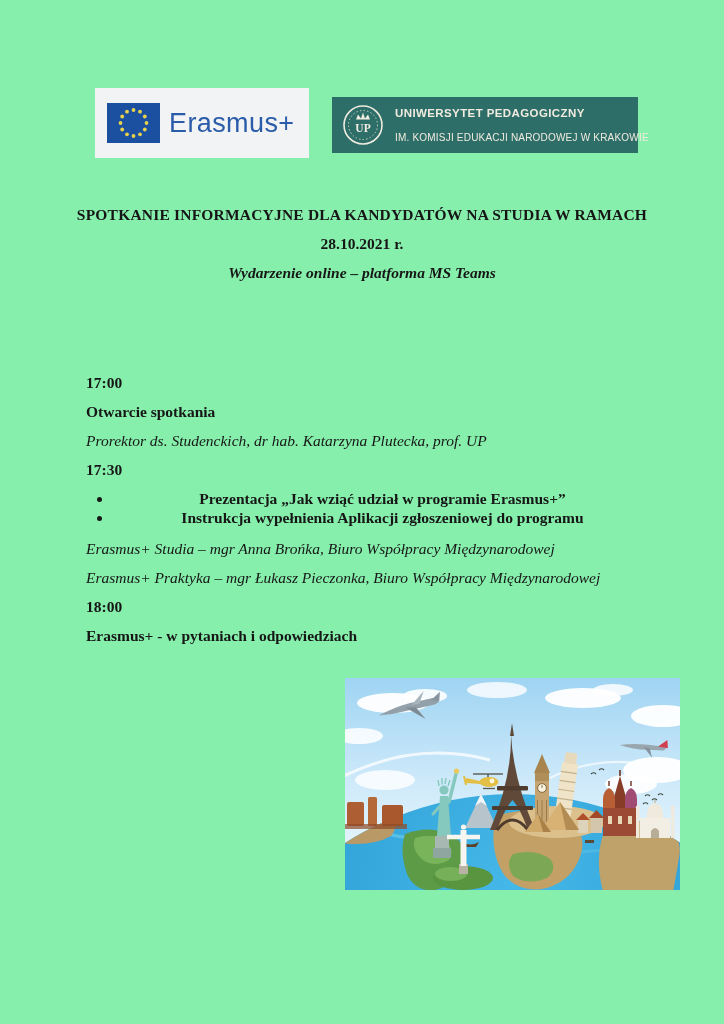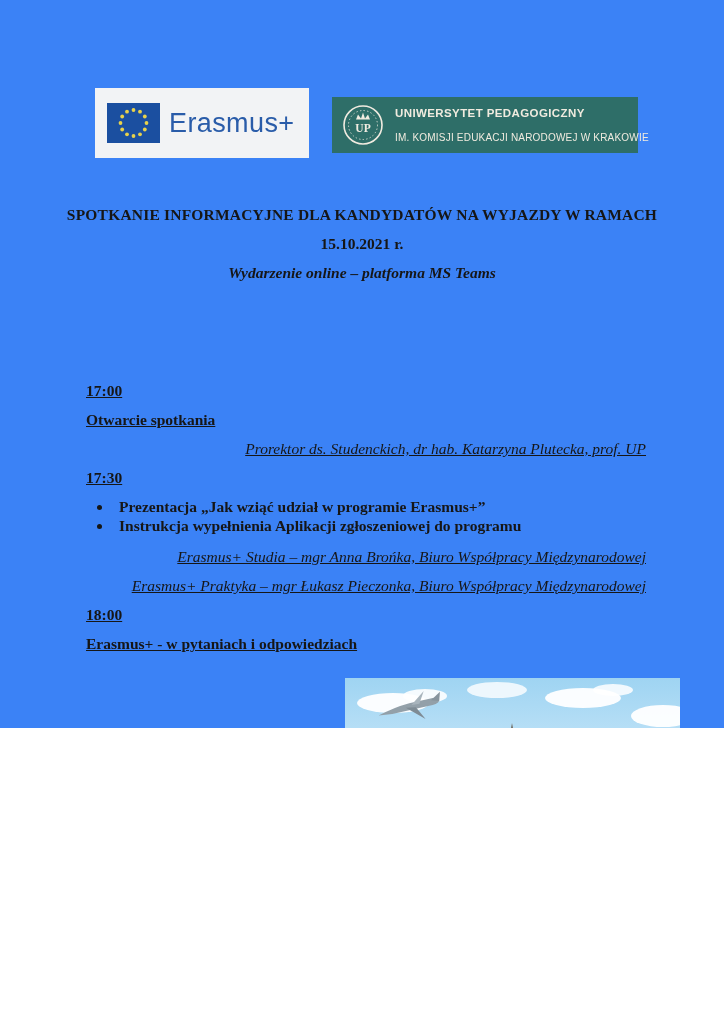--- a/index.html
+++ b/index.html
@@ -1,21 +1,21 @@
 <!DOCTYPE html>
 <html><head>
 <meta charset="utf-8">
 <style>
   * { box-sizing: border-box; }
   html, body { margin: 0; padding: 0; background: #ffffff; }
   .page {
     position: relative;
     width: 724px;
-    height: 728px;
-    background: #3b82f6;
+    height: 1024px;
+    background: #86efac;
     font-family: "Liberation Serif", serif;
     color: #161616;
     overflow: hidden;
     margin: 0 auto;
   }
 
   
   .logos-row { position: absolute; top: 88px; left: 95px; width: 545px; height: 70px; }
 
   .erasmus-logo {
@@ -50,24 +50,24 @@
   }
   .title-line { font-size: 15.5px; line-height: 22px; letter-spacing: 0.2px; }
   .title-date { margin-top: 8px; font-size: 15.5px; line-height: 19px; }
   .title-platform { margin-top: 10px; font-size: 15.5px; line-height: 19px; font-style: italic; }
 
   
   .agenda {
     position: absolute; top: 373px; left: 86px; width: 560px;
     font-size: 15.5px; line-height: 19px;
   }
-  .agenda p { margin: 8px 0 10px 0; text-decoration: underline; }
+  .agenda p { margin: 0 0 10px 0; }
   .time, .heading { font-weight: bold; }
-  .speaker { font-style: italic; text-align: right; }
-  .agenda ul { list-style: disc; margin: 0 0 12px 27px; padding: 0; }
+  .speaker { font-style: italic; }
+  .agenda ul { list-style: disc; margin: 0 0 12px 27px; padding: 0; text-align: center; }
   .agenda li { font-weight: bold; padding-left: 6px; margin: 0; }
 
   
   .illustration { position: absolute; left: 345px; top: 678px; width: 335px; height: 212px; }
   .illustration svg { display: block; }
 </style>
 </head>
 <body>
 
 <div class="page">
@@ -103,22 +103,22 @@
         <text x="21" y="27.5" font-family="Liberation Serif, serif" font-size="11.5" font-weight="bold" fill="#f0ebe0" text-anchor="middle">UP</text>
       </svg>
       <div class="up-text">
         <div class="up-name">UNIWERSYTET PEDAGOGICZNY</div>
         <div class="up-sub">IM. KOMISJI EDUKACJI NARODOWEJ W KRAKOWIE</div>
       </div>
     </div>
   </div>
 
   <div class="title-block">
-    <div class="title-line">SPOTKANIE INFORMACYJNE DLA KANDYDATÓW NA WYJAZDY W RAMACH</div>
-    <div class="title-date">15.10.2021 r.</div>
+    <div class="title-line">SPOTKANIE INFORMACYJNE DLA KANDYDATÓW NA STUDIA W RAMACH</div>
+    <div class="title-date">28.10.2021 r.</div>
     <div class="title-platform">Wydarzenie online – platforma MS Teams</div>
   </div>
 
   <div class="agenda">
     <p class="time">17:00</p>
     <p class="heading">Otwarcie spotkania</p>
     <p class="speaker">Prorektor ds. Studenckich, dr hab. Katarzyna Plutecka, prof. UP</p>
 
     <p class="time">17:30</p>
     <ul>

